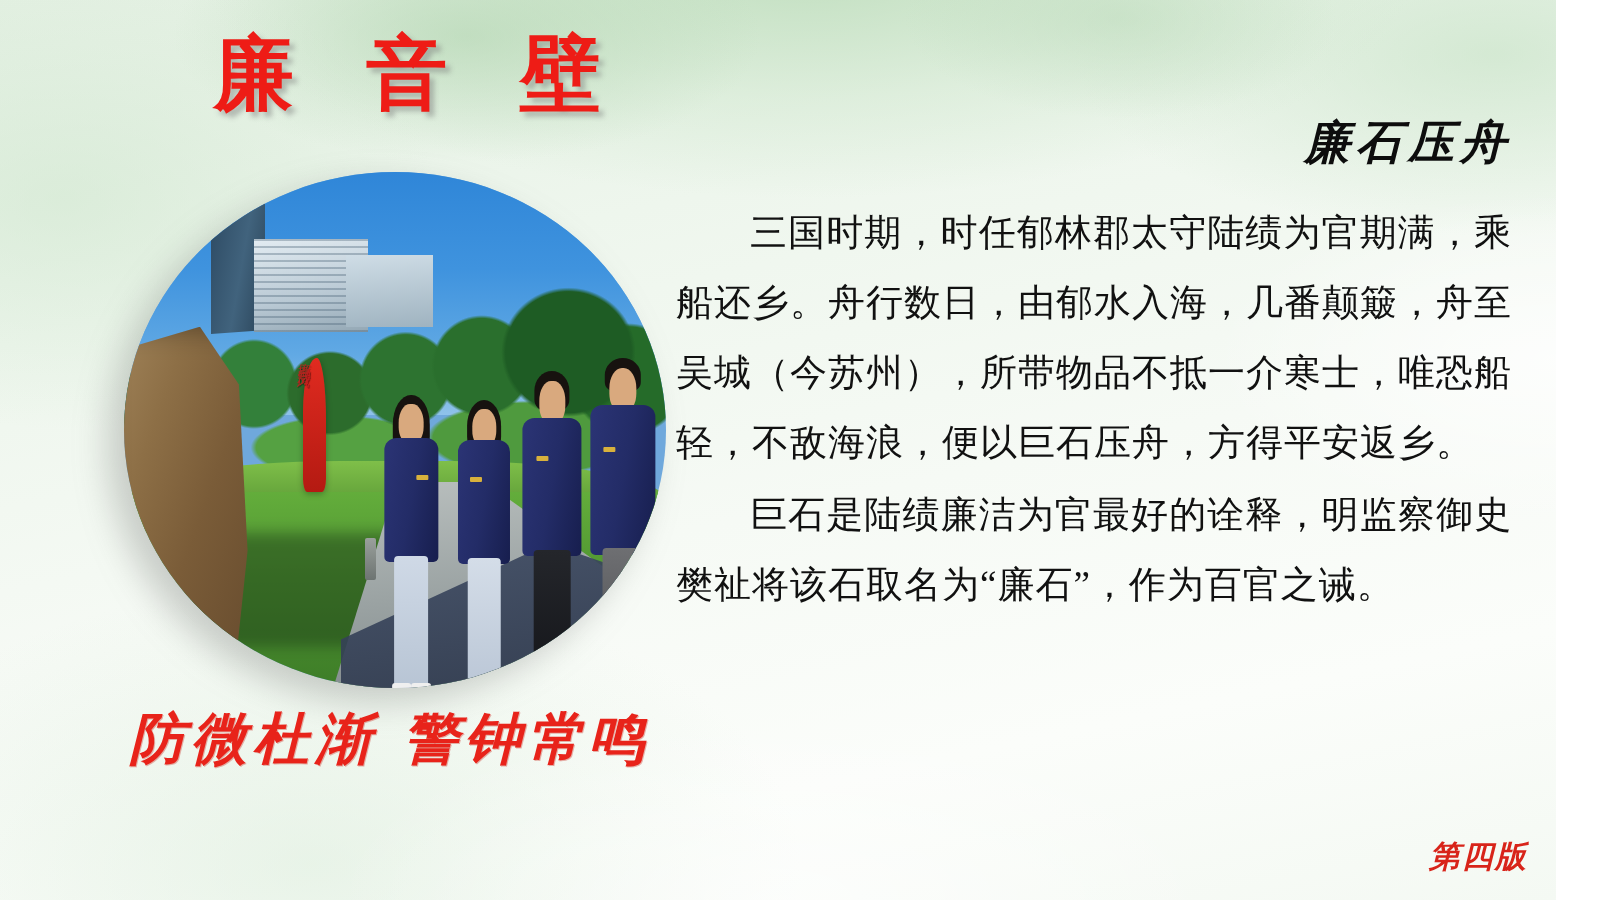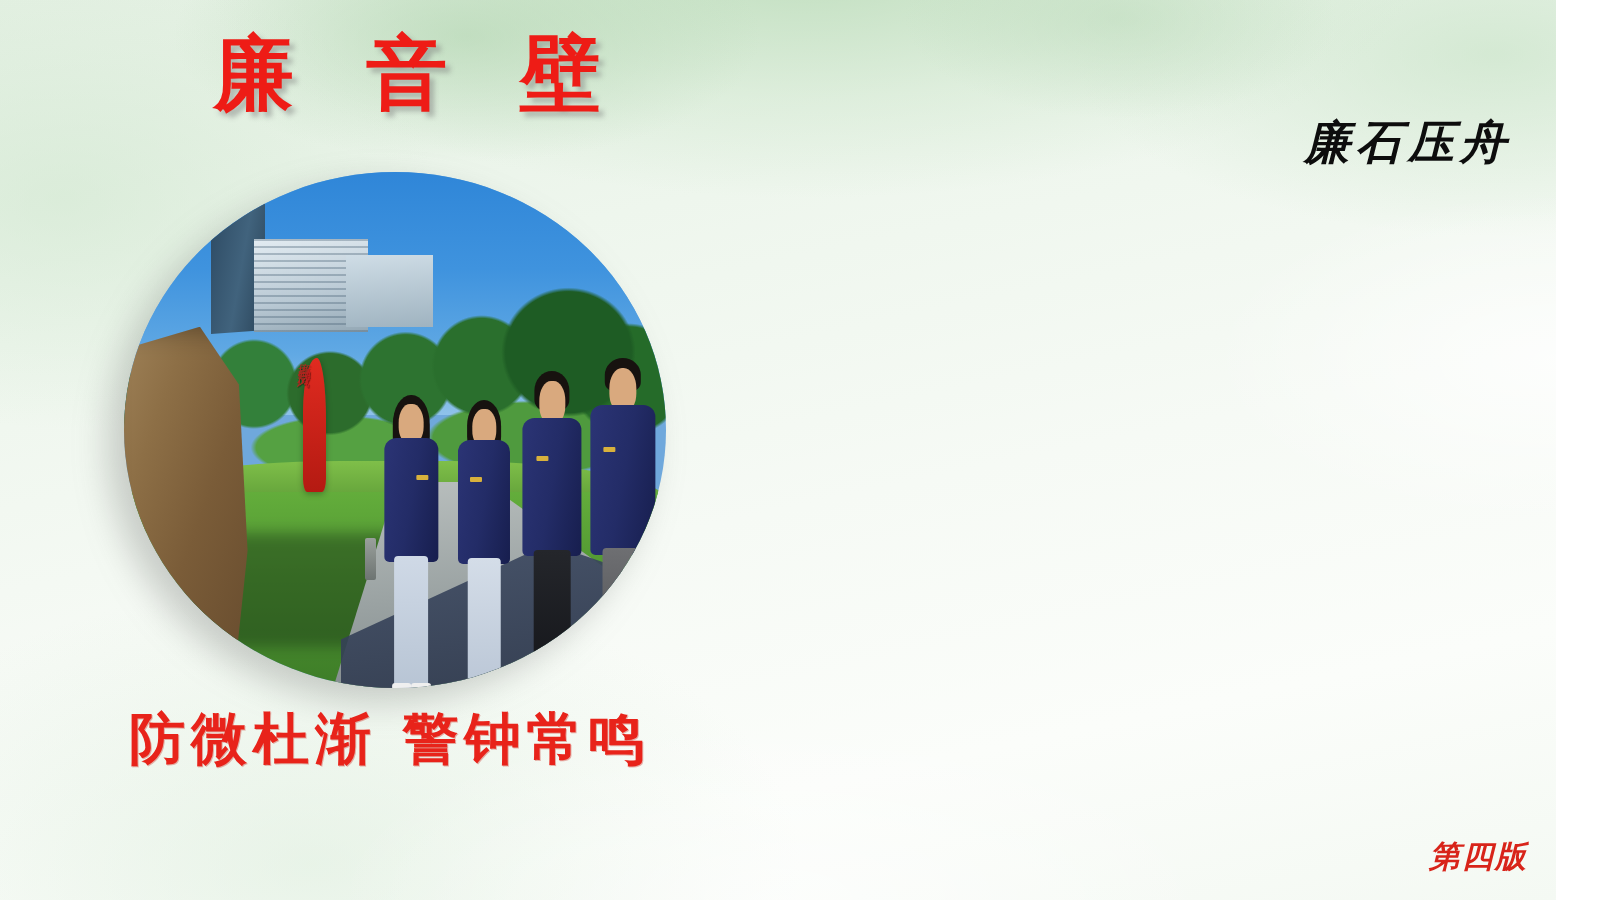--- a/index.html
+++ b/index.html
@@ -174,20 +174,21 @@
   .p-badge{
     position:absolute;width:12px;height:5px;background:#d8b13c;border-radius:1px;
   }
   .p-shoe{position:absolute;bottom:0;background:#efefef;border-radius:3px;height:9px;}
 
   
   .slogan{
     position:absolute;left:129px;top:710px;
     font-family:"DejaVu Serif","Liberation Serif",serif;
     font-weight:bold;
+    font-style:italic;
     font-size:56px;
     line-height:1;
     letter-spacing:6px;
     color:#e8231a;
     white-space:nowrap;
     text-shadow:1px 1px 0 rgba(200,40,30,.35);
   }
 
   
   .article{
@@ -296,16 +297,20 @@
         </div>
         <div class="p-legs" style="top:56%;width:54%;height:43%;background:linear-gradient(180deg,#6e6f72,#47484b);border-radius:4px;"></div>
       </div>
     </div>
   </div>
 
   <div class="slogan">防微杜渐  警钟常鸣</div>
 
   <div class="article">
     <div class="art-title">廉石压舟</div>
+    <div class="art-body">
+      <p>三国时期，时任郁林郡太守陆绩为官期满，乘船还乡。舟行数日，由郁水入海，几番颠簸，舟至吴城（今苏州），所带物品不抵一介寒士，唯恐船轻，不敌海浪，便以巨石压舟，方得平安返乡。</p>
+      <p>巨石是陆绩廉洁为官最好的诠释，明监察御史樊祉将该石取名为“廉石”，作为百官之诫。</p>
+    </div>
   </div>
 
   <div class="edition">第四版</div>
 </div>
 
 </body></html>

